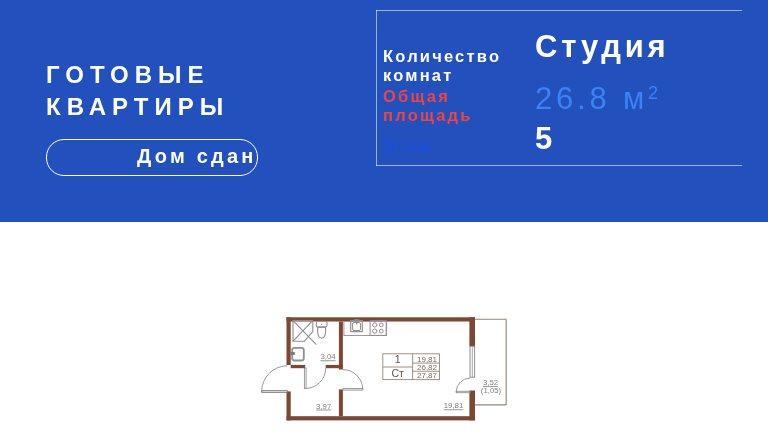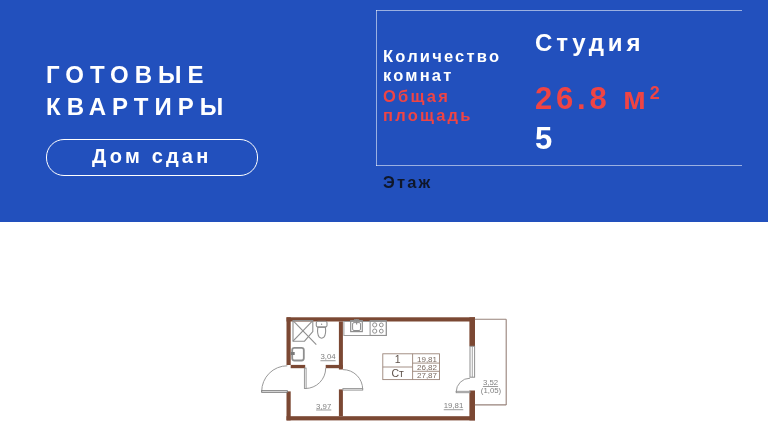--- a/index.html
+++ b/index.html
@@ -7,37 +7,37 @@
        font-family:"Liberation Sans",sans-serif;}
   .abs{position:absolute;}
 </style>
 </head>
 <body>
 
 <div class="abs" style="left:0;top:0;width:768px;height:222px;background:#2250bd;"></div>
 
 <div class="abs" style="left:46px;top:58.5px;color:#fff;font-weight:bold;font-size:24px;line-height:32.5px;letter-spacing:6px;">ГОТОВЫЕ<br>КВАРТИРЫ</div>
 
-<div class="abs" style="left:46px;top:139px;width:209.5px;height:34.5px;border:1.5px solid #ffffff;border-radius:18px;color:#fff;font-weight:bold;font-size:20px;letter-spacing:3.2px;text-align:center;line-height:33.5px;">Дом сдан</div>
+<div class="abs" style="left:46px;top:139px;width:209.5px;height:34.5px;border:1.5px solid #ffffff;border-radius:18px;color:#fff;font-weight:bold;font-size:20px;letter-spacing:3.2px;text-align:right;line-height:33.5px;">Дом сдан</div>
 
 <div class="abs" style="left:376px;top:10px;width:366px;height:1px;background:rgba(255,255,255,0.55);"></div>
 
 <div class="abs" style="left:376px;top:10px;width:1px;height:156px;background:rgba(255,255,255,0.55);"></div>
 
 <div class="abs" style="left:376px;top:165px;width:366px;height:1px;background:rgba(255,255,255,0.55);"></div>
 
 <div class="abs" style="left:383px;top:29px;color:#fff;font-weight:bold;font-size:16.5px;line-height:19.4px;letter-spacing:2.2px;margin-top:18px;">Количество<br>комнат</div>
 
-<div class="abs" style="left:535px;top:29px;color:#fff;font-weight:bold;font-size:24px;letter-spacing:3.8px;">Студия</div>
+<div class="abs" style="left:535px;top:29px;color:#fff;font-weight:bold;font-size:31px;letter-spacing:3.8px;">Студия</div>
 
 <div class="abs" style="left:383px;top:86.5px;color:#ef4444;font-weight:bold;font-size:16.5px;line-height:19.4px;letter-spacing:2.2px;">Общая<br>площадь</div>
 
-<div class="abs" style="left:535px;top:81px;color:#ef4444;font-weight:bold;font-size:31px;letter-spacing:3.8px;">26.8 м<span style="font-size:18px;vertical-align:10px;">2</span></div>
+<div class="abs" style="left:535px;top:81px;color:#3b82f6;font-weight:normal;font-size:31px;letter-spacing:3.8px;">26.8 м<span style="font-size:18px;vertical-align:10px;">2</span></div>
 
-<div class="abs" style="left:383px;top:136.5px;color:#0f172a;font-weight:bold;font-size:16.5px;letter-spacing:2.2px;margin-top:36px;">Этаж</div>
+<div class="abs" style="left:383px;top:136.5px;color:#1d4ed8;font-weight:bold;font-size:16.5px;letter-spacing:2.2px;">Этаж</div>
 
 <div class="abs" style="left:535px;top:121px;color:#fff;font-weight:bold;font-size:31px;">5</div>
 
 <svg class="abs" style="left:0;top:0;" width="768" height="432" viewBox="0 0 768 432">
 
   <rect x="286.5" y="317.3" width="188.5" height="4.2" fill="#7b4833"></rect>
 
   <rect x="286.5" y="317.3" width="4.2" height="47.7" fill="#7b4833"></rect>
 
   <rect x="286.5" y="391.4" width="4.2" height="29" fill="#7b4833"></rect>

